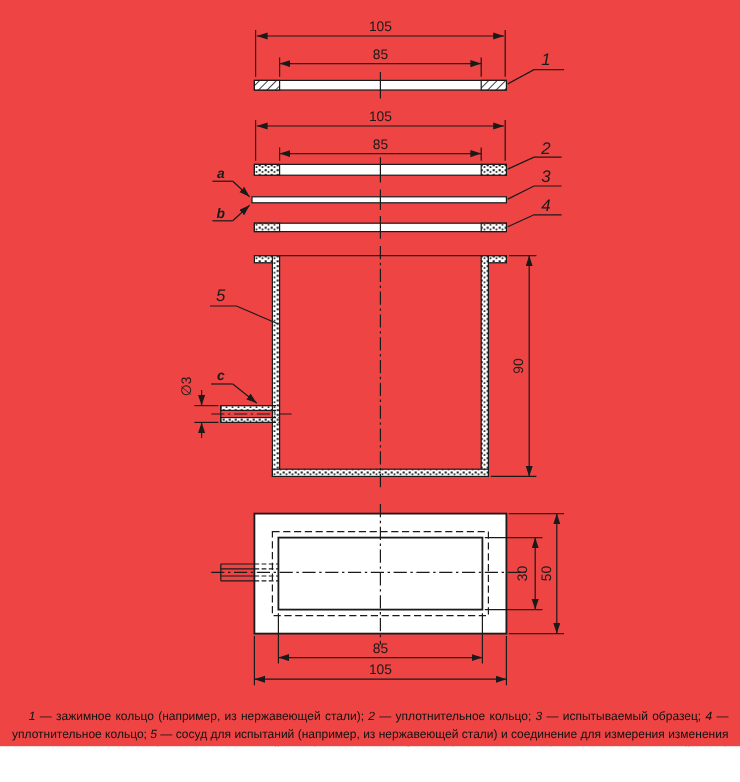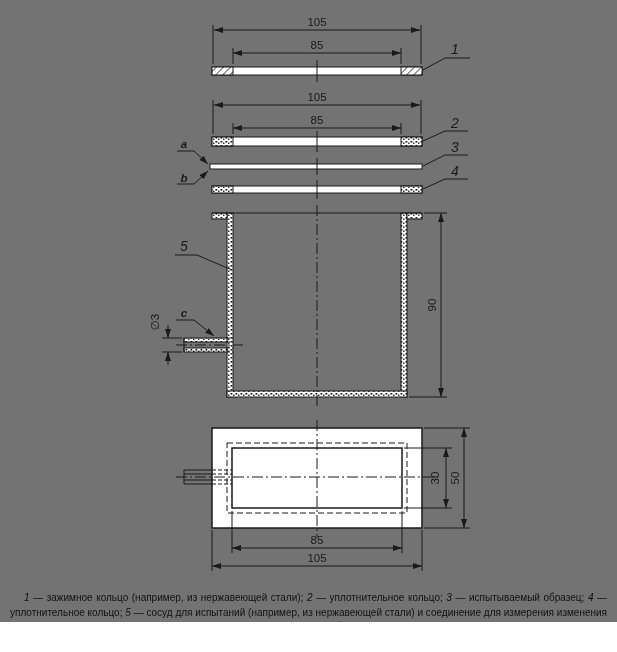--- a/index.html
+++ b/index.html
@@ -1,16 +1,16 @@
 <!DOCTYPE html>
 <html><head>
 <meta charset="utf-8">
 <style>
   html,body{margin:0;padding:0;background:#ffffff;}
-  .page{position:relative;width:617px;height:622px;background:#737373;overflow:hidden;
+  .page{position:relative;width:617px;height:622px;background:#ef4444;overflow:hidden;
         font-family:"Liberation Sans", sans-serif;color:#1a1a1a;}
   .drawing{position:absolute;left:0;top:0;}
   svg text{fill:#1a1a1a;font-family:"Liberation Sans", sans-serif;}
   .dimtxt{font-size:11.5px;}
   .plabel{font-size:14px;font-style:italic;}
   .slabel{font-size:11.5px;font-style:italic;font-weight:bold;}
   .caption{position:absolute;left:10px;right:10px;top:581px;
            font-size:10px;line-height:14.6px;text-align:justify;text-align-last:center;
            text-indent:14px;color:#111;}
   .caption i{font-style:italic;}

